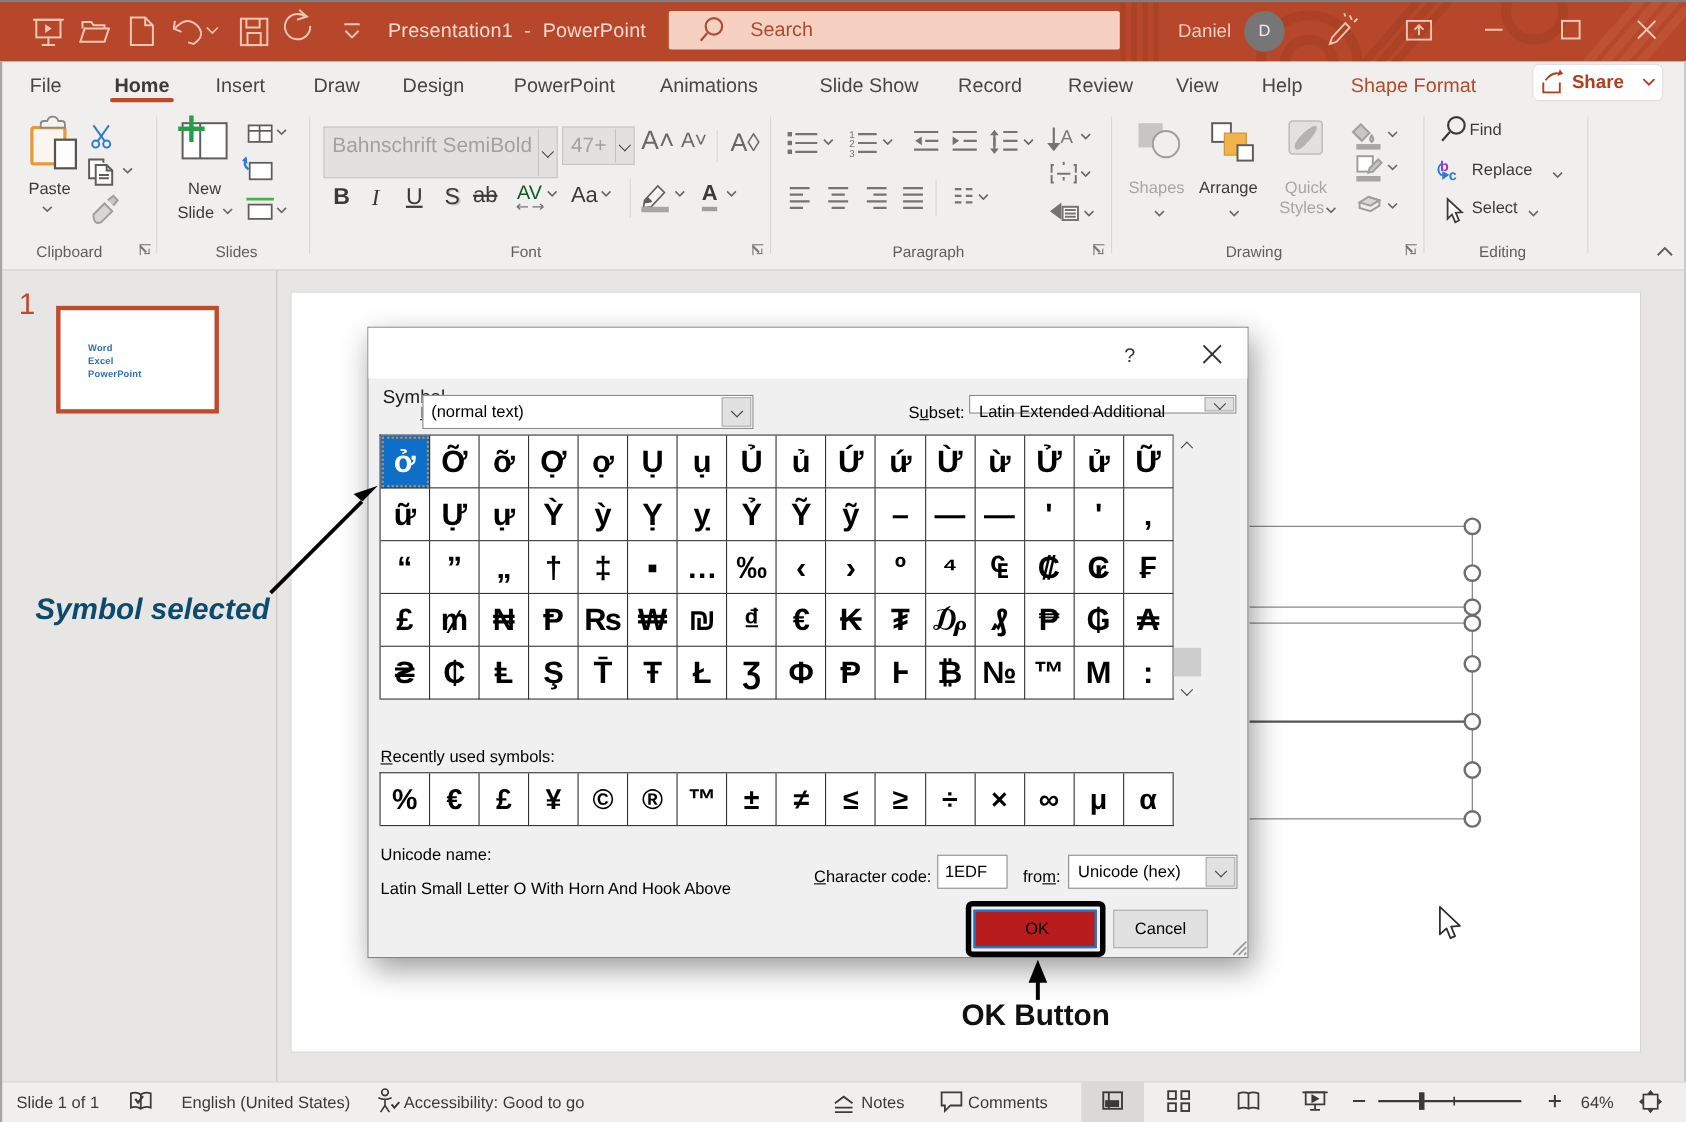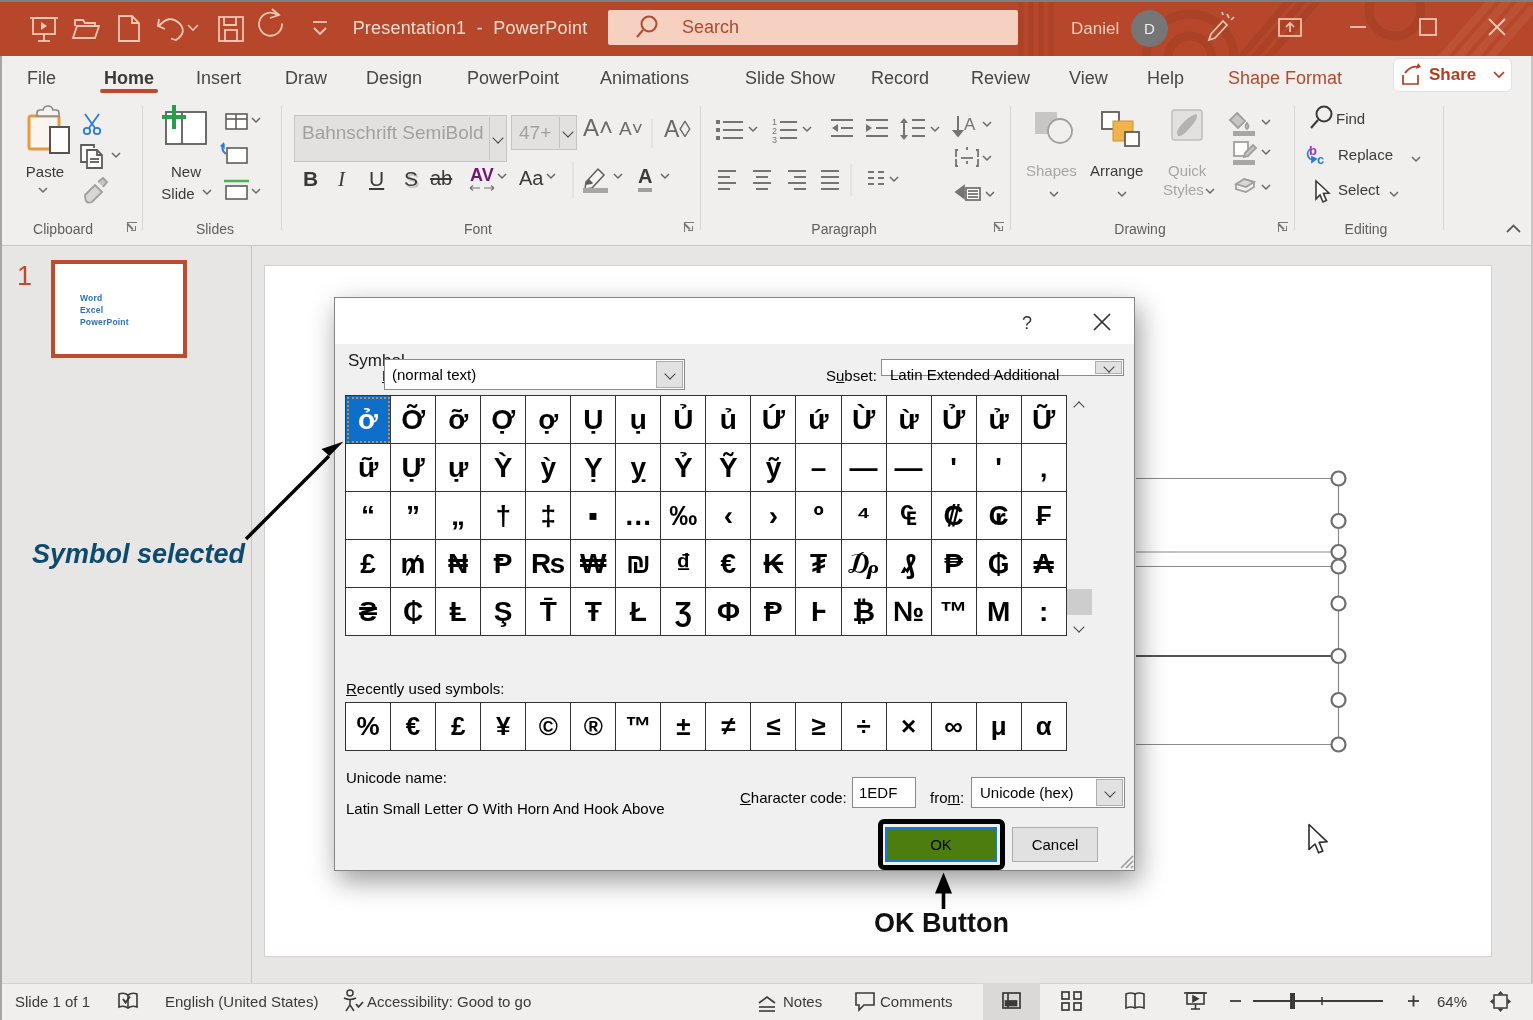--- a/index.html
+++ b/index.html
@@ -26,41 +26,41 @@
 .rlabel{position:absolute;top:221px;font-size:14px;color:#605e5c;text-align:center;white-space:nowrap;}
 .rtext{position:absolute;font-size:15px;color:#3b3a39;white-space:nowrap;}
 .launch{position:absolute;width:10px;height:10px;border-left:1.5px solid #7a7876;border-top:1.5px solid #7a7876;}
 .launch:before{content:"";position:absolute;left:0px;top:0px;width:8px;height:1.5px;background:#7a7876;transform:rotate(45deg);transform-origin:0 0;}
 .launch:after{content:"";position:absolute;right:1px;bottom:1px;width:4px;height:4px;border-right:1.5px solid #7a7876;border-bottom:1.5px solid #7a7876;}
 
 #main{left:0;top:246px;width:1533px;height:737px;background:#e8e6e5;}
 #paneldiv{left:251px;top:246px;width:1px;height:737px;background:#c6c4c3;}
 #slide{left:264px;top:265px;width:1228px;height:692px;background:#fff;border:1px solid #d4d2d0;}
 #thumbnum{left:17px;top:261px;font-size:27px;color:#c0492b;}
-#thumb{left:51px;top:260px;width:136px;height:98px;background:#fff;border:4px solid #bf4b2e;text-align:center;}
+#thumb{left:51px;top:278px;width:148px;height:98px;background:#fff;border:4px solid #bf4b2e;text-align:center;}
 .thtxt{position:absolute;left:25px;font-size:8.5px;font-weight:700;color:#2e6fb7;letter-spacing:.2px;}
 
 #annot1{left:32px;top:539px;font-size:27px;font-weight:700;color:#0c4a6e;font-style:italic;}
 #annot2{left:874px;top:908px;font-size:27px;font-weight:700;color:#111;}
 
 #dlg{left:334px;top:297px;width:801px;height:574px;background:#f0f0f0;border:1px solid #848484;box-shadow:4px 10px 26px rgba(0,0,0,.40);}
 #dlgtitle{left:0;top:0;width:799px;height:46px;background:#fff;}
 #dlgname{left:13px;top:13px;font-size:17px;color:#1a1a1a;margin-top:40px;}
 .dtext{position:absolute;font-size:15px;color:#000;}
 .combo{position:absolute;background:#fff;border:1px solid #8b8b8b;}
 .combtn{position:absolute;right:1px;top:1px;bottom:1px;width:27px;background:#e1e1e1;border:1px solid #adadad;}
 .chev:after{content:"";position:absolute;left:50%;top:50%;width:7px;height:7px;margin:-5px 0 0 -4px;border-right:1.6px solid #444;border-bottom:1.6px solid #444;transform:rotate(45deg);}
 #grid{left:10px;top:97px;border-top:1px solid #333;border-left:1px solid #333;background:#fff;width:722px;}
 .grow{display:flex;height:48px;}
 .gcell{width:45.06px;height:48px;border-right:1px solid #333;border-bottom:1px solid #333;font-weight:700;font-size:28px;display:flex;align-items:center;justify-content:center;overflow:hidden;color:#000;}
 .gsel{background:#0d6fc8;color:#fff;outline:2px dotted #cb8a3e;outline-offset:-3px;}
 #recgrid{left:10px;top:404px;border-top:1px solid #333;border-left:1px solid #333;background:#fff;width:722px;}
 .rcell{width:45.06px;height:48px;border-right:1px solid #333;border-bottom:1px solid #333;font-weight:700;font-size:26px;display:flex;align-items:center;justify-content:center;color:#000;}
 #okannot{left:878px;top:819px;width:127px;height:51px;border:5px solid #000;border-radius:6px;background:transparent;}
-#okbtn{left:885px;top:827px;width:112px;height:35px;background:#4d7c0f;border:2px solid #1878d0;font-size:15px;text-align:center;line-height:31px;}
+#okbtn{left:885px;top:827px;width:112px;height:35px;background:#b91c1c;border:2px solid #1878d0;font-size:15px;line-height:31px;padding-left:45px;}
 #cancelbtn{left:1012px;top:827px;width:86px;height:35px;background:#e1e1e1;border:1px solid #adadad;font-size:15px;text-align:center;line-height:33px;}
 u.k{text-decoration:underline;}
 </style></head>
 <body>
 <div class="abs" id="titlebar"></div>
 <svg class="abs" style="left:0;top:0;" width="1533" height="56" viewBox="0 0 1533 56">
 
   <g opacity="0.55">
     <g stroke="#a33d22" stroke-width="5">
       <line x1="1021" y1="2" x2="1021" y2="56"></line>
@@ -217,21 +217,21 @@
   <div class="combtn chev" style="background:#e9e7e6;border:none;border-left:1px solid #c6c4c2;width:16px;background:#e3e1e0;"></div>
 </div>
 <div class="abs" style="left:583px;top:114px;font-size:24px;color:#6a6866;">A˄</div>
 <div class="abs" style="left:619px;top:118px;font-size:19px;color:#6a6866;">A˅</div>
 <div class="abs" style="left:664px;top:116px;font-size:23px;color:#6a6866;">A◊</div>
 <div class="abs" style="left:303px;top:167px;font-size:21px;font-weight:700;color:#3b3a39;">B</div>
 <div class="abs" style="left:338px;top:167px;font-size:21px;font-style:italic;font-family:'Liberation Serif',serif;color:#3b3a39;">I</div>
 <div class="abs" style="left:369px;top:167px;font-size:21px;text-decoration:underline;color:#3b3a39;">U</div>
 <div class="abs" style="left:404px;top:167px;font-size:21px;color:#3b3a39;text-shadow:1.5px 1.5px 1px #bbb;">S</div>
 <div class="abs" style="left:430px;top:167px;font-size:20px;color:#3b3a39;text-decoration:line-through;">ab</div>
-<div class="abs" style="left:470px;top:165px;font-size:18px;color:#701a75;font-weight:bold;">AV</div>
+<div class="abs" style="left:470px;top:165px;font-size:18px;color:#14532d;">AV</div>
 <div class="abs" style="left:519px;top:167px;font-size:20px;color:#3b3a39;">Aa</div>
 <div class="abs" style="left:638px;top:165px;font-size:20px;font-weight:700;color:#3b3a39;border-bottom:4px solid #a19f9d;line-height:23px;">A</div>
 <svg class="abs" id="ribsvg" style="left:0;top:100px;" width="1533" height="146" viewBox="0 0 1533 146">
   <defs>
     <g id="cv">
         <path d="M0 0 l4 4 4 -4" fill="none" stroke="#6a6866" stroke-width="1.5"></path>
       </g>
     <g id="lines3" stroke="#8a8886" stroke-width="2">
       <line x1="0" y1="0" x2="18" y2="0"></line>
         <line x1="0" y1="5" x2="18" y2="5"></line>

